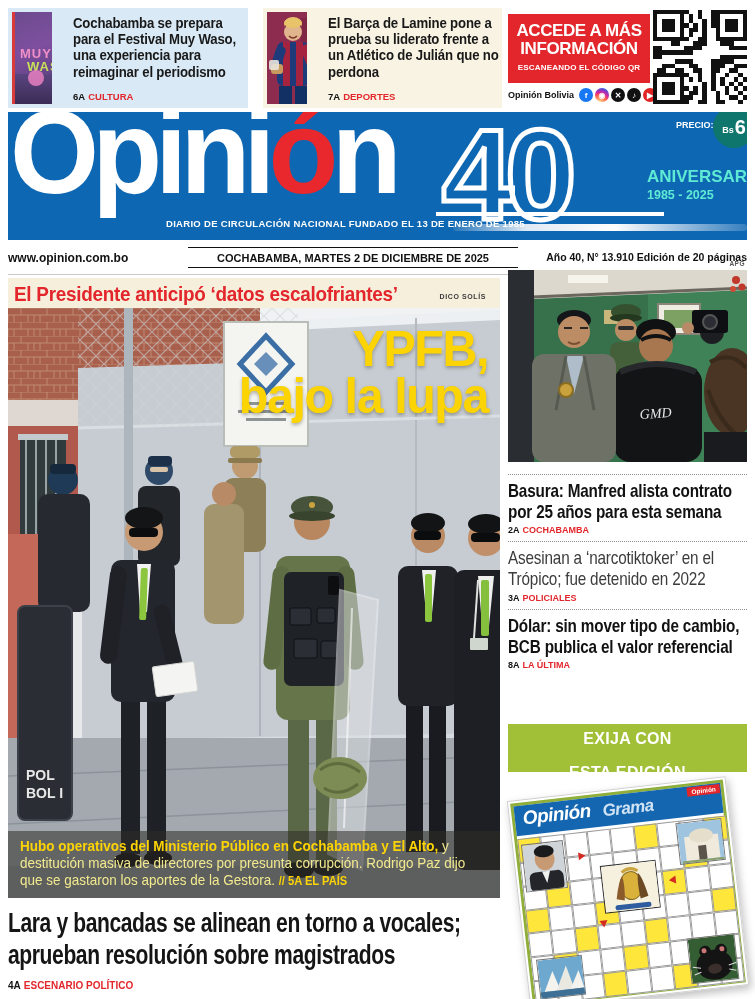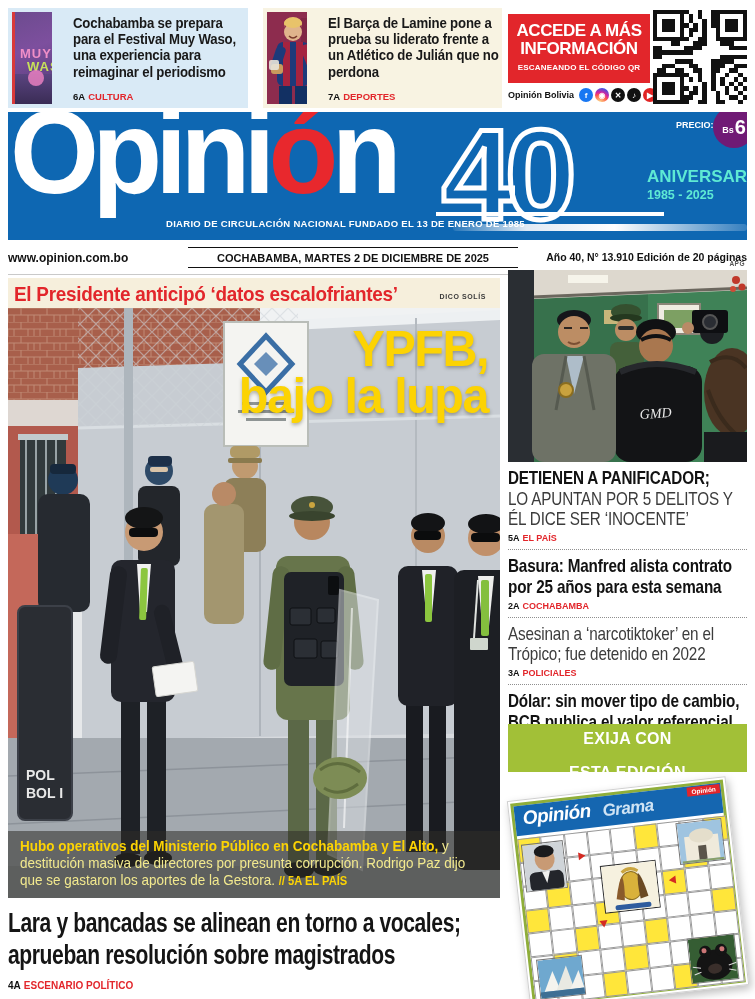--- a/index.html
+++ b/index.html
@@ -58,21 +58,21 @@
   .wordmark .accent { color:#e8282d; }
   .tagline { position:absolute; left:158px; top:106px; color:#fff; font-size:9.5px; font-weight:bold; letter-spacing:0.3px; }
   .forty { position:absolute; left:432px; top:4px; width:230px; height:118px; }
   .underline-40 { position:absolute; left:428px; top:100px; width:228px; height:4px; background:#fff; }
   .silverline { position:absolute; left:445px; top:112px; width:294px; height:7px;
     background:linear-gradient(90deg, rgba(255,255,255,0.1), #dfe9f4 25%, #ffffff 55%, rgba(170,200,230,0.25)); border-radius:3px; }
   .anniv { position:absolute; left:612px; top:55px; color:#5eead4;margin-left:27px; }
   .anniv .a1 { font-size:17px; font-weight:bold; letter-spacing:0; }
   .anniv .a2 { font-size:12.5px; font-weight:bold; margin-top:1px; }
   .price-label { position:absolute; left:668px; top:8px; color:#fff; font-size:9px; font-weight:bold; }
-  .price-badge { position:absolute; left:705px; top:-6px; width:42px; height:42px; border-radius:50%; background:#701a75; color:#fff; display:flex; align-items:center; justify-content:center; gap:1px; }
+  .price-badge { position:absolute; left:705px; top:-6px; width:42px; height:42px; border-radius:50%; background:#0f766e; color:#fff; display:flex; align-items:center; justify-content:center; gap:1px; }
   .price-badge .cur { font-size:9px; font-weight:bold; margin-top:6px; }
   .price-badge .val { font-size:20px; font-weight:bold; }
 
   
   .dateline { position:absolute; left:8px; top:247px; width:739px; height:22px; font-weight:bold; color:#111; }
   .dl-web { position:absolute; left:0; top:4px; font-size:12px; }
   .dl-date { position:absolute; left:180px; top:0; width:330px; text-align:center; font-size:11px; padding:4px 0 3px; border-top:1.5px solid #111; border-bottom:1.5px solid #111; }
   .dl-ed { position:absolute; right:0; top:4px; font-size:10.5px;text-align:right; }
   .hairline { position:absolute; left:8px; top:274px; width:739px; height:1px; background:#c9c9c9; }
 
@@ -880,27 +880,20 @@
 
         <g>
           <ellipse cx="224" cy="122" rx="28" ry="44" fill="#4a3423"></ellipse>
           <path d="M202,92 q22,-12 36,6 M200,120 q10,30 30,46" stroke="#3a2a1c" stroke-width="4" fill="none"></path>
           <rect x="196" y="162" width="43" height="30" fill="#1a1b1e"></rect>
         </g>
       </svg>
     </div>
 
     <div class="rc-stories">
-      <div>
-        <div class="rc-h-bold">DETIENEN A PANIFICADOR;</div>
-        <div class="rc-h-light">LO APUNTAN POR 5 DELITOS Y ÉL DICE SER ‘INOCENTE’</div>
-        <div class="rc-kicker">
-          <span class="pg">5A</span><span class="sec">EL PAÍS</span>
-        </div>
-      </div>
       <div class="rc-rule"></div>
       <div>
         <div class="rc-h-bold">Basura: Manfred alista contrato por 25 años para esta semana</div>
         <div class="rc-kicker">
           <span class="pg">2A</span><span class="sec">COCHABAMBA</span>
         </div>
       </div>
       <div class="rc-rule"></div>
       <div>
         <div class="rc-h-light">Asesinan a ‘narcotiktoker’ en el Trópico; fue detenido en 2022</div>

